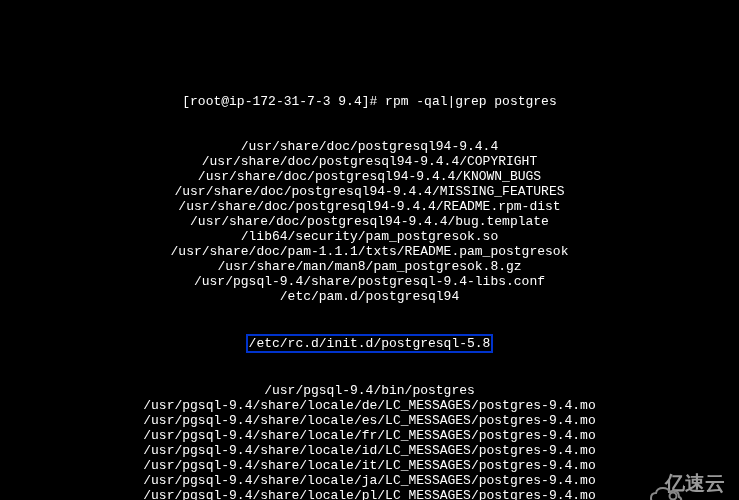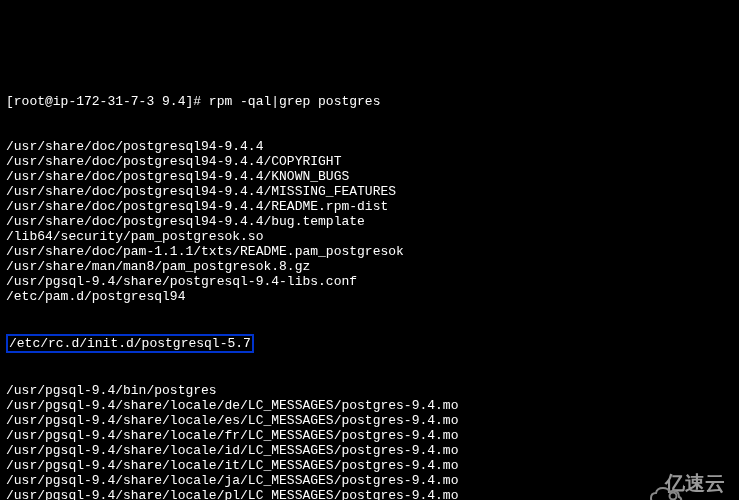--- a/index.html
+++ b/index.html
@@ -17,20 +17,21 @@
       height: 500px;
       overflow: hidden;
       position: relative;
       white-space: pre;
     }
     .terminal {
       padding: 4px 6px;
     }
     .line {
       display: block;
+      text-align: center;
     }
     .prompt-root {
       color: #ffffff;
     }
     .highlight-box {
       border: 2px solid #0033cc;
       display: inline-block;
       padding: 0 1px;
     }
     .logo-watermark {
@@ -56,21 +57,21 @@
     }
   </style>
 </head>
 <body>
 
 
 
 <div class="terminal">
   <span class="line prompt-root">[root@ip-172-31-7-3 9.4]# rpm -qal|grep postgres</span>
   <div id="lines-before"><span class="line">/usr/share/doc/postgresql94-9.4.4</span><span class="line">/usr/share/doc/postgresql94-9.4.4/COPYRIGHT</span><span class="line">/usr/share/doc/postgresql94-9.4.4/KNOWN_BUGS</span><span class="line">/usr/share/doc/postgresql94-9.4.4/MISSING_FEATURES</span><span class="line">/usr/share/doc/postgresql94-9.4.4/README.rpm-dist</span><span class="line">/usr/share/doc/postgresql94-9.4.4/bug.template</span><span class="line">/lib64/security/pam_postgresok.so</span><span class="line">/usr/share/doc/pam-1.1.1/txts/README.pam_postgresok</span><span class="line">/usr/share/man/man8/pam_postgresok.8.gz</span><span class="line">/usr/pgsql-9.4/share/postgresql-9.4-libs.conf</span><span class="line">/etc/pam.d/postgresql94</span></div>
-  <span class="line"><span class="highlight-box">/etc/rc.d/init.d/postgresql-5.7</span></span>
+  <span class="line"><span class="highlight-box">/etc/rc.d/init.d/postgresql-5.8</span></span>
   <div id="lines-after"><span class="line">/usr/pgsql-9.4/bin/postgres</span><span class="line">/usr/pgsql-9.4/share/locale/de/LC_MESSAGES/postgres-9.4.mo</span><span class="line">/usr/pgsql-9.4/share/locale/es/LC_MESSAGES/postgres-9.4.mo</span><span class="line">/usr/pgsql-9.4/share/locale/fr/LC_MESSAGES/postgres-9.4.mo</span><span class="line">/usr/pgsql-9.4/share/locale/id/LC_MESSAGES/postgres-9.4.mo</span><span class="line">/usr/pgsql-9.4/share/locale/it/LC_MESSAGES/postgres-9.4.mo</span><span class="line">/usr/pgsql-9.4/share/locale/ja/LC_MESSAGES/postgres-9.4.mo</span><span class="line">/usr/pgsql-9.4/share/locale/pl/LC_MESSAGES/postgres-9.4.mo</span></div>
 </div>
 
 <div class="logo-watermark">
   <span class="logo-cloud">
     <svg viewBox="0 0 34 24">
       <path d="M 8 18 Q 2 18 2 12 Q 2 7 7 7 Q 8 2 14 2 Q 19 2 21 6 Q 23 4 26 5 Q 30 6 30 11 Q 33 12 32 16 Q 31 18 28 18 Z" fill="none" stroke="#888" stroke-width="2"></path>
       <circle cx="24" cy="10" r="3.5" fill="none" stroke="#888" stroke-width="2"></circle>
     </svg>
   </span>

